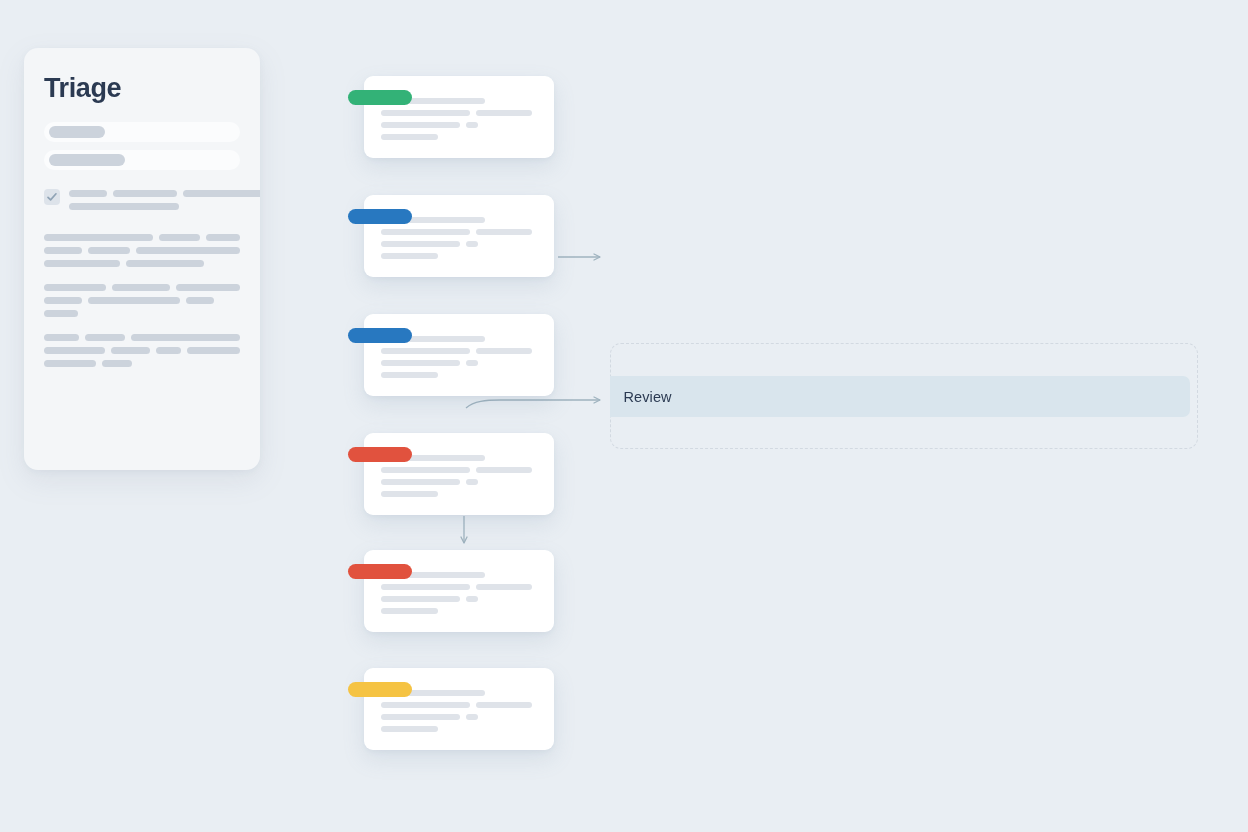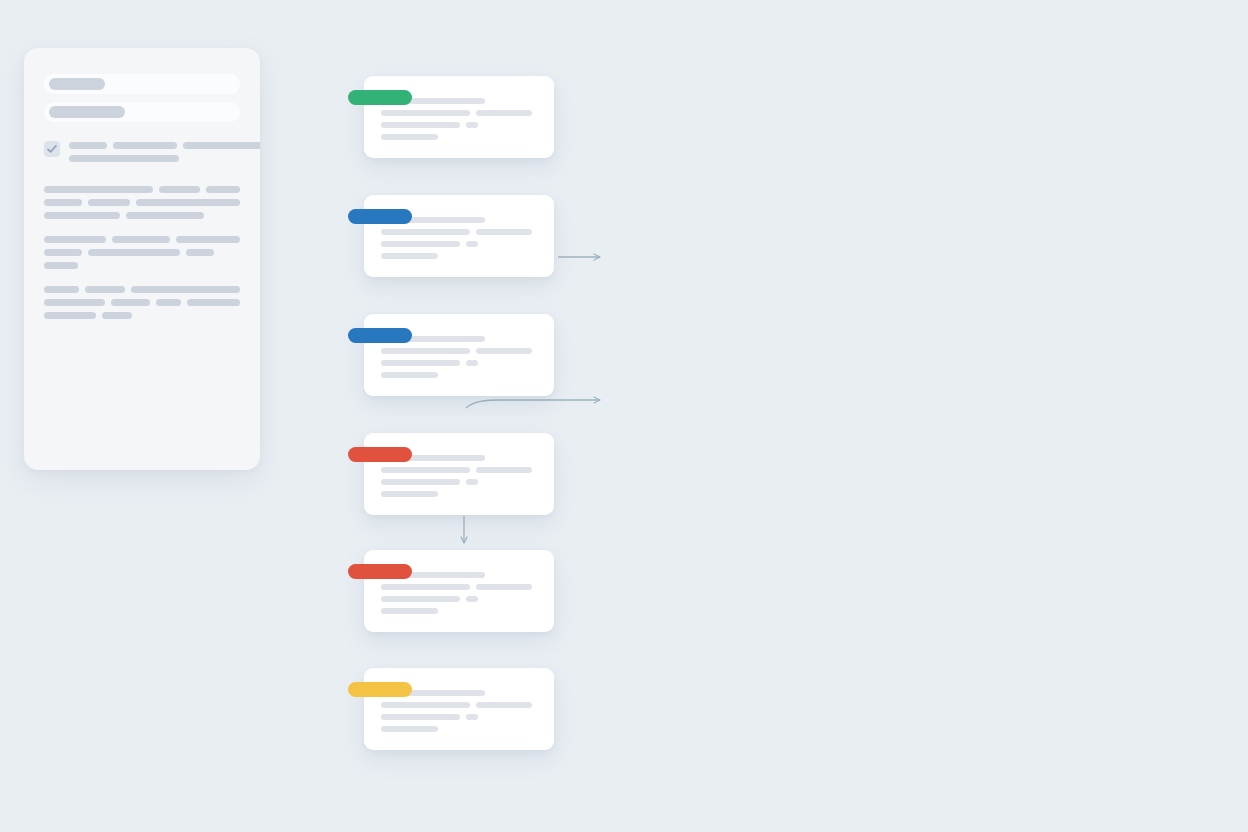--- a/index.html
+++ b/index.html
@@ -165,20 +165,21 @@
     pointer-events: none;
   }
 </style>
 </head>
 <body>
 
 <div class="canvas">
 
   <div class="side-panel">
 
+    <div class="panel-title">Triage</div>
 
     <div class="field">
       <span class="field-pill w-short"></span>
     </div>
     <div class="field">
       <span class="field-pill w-long"></span>
     </div>
 
     <div class="check-row">
       <span class="checkbox">
@@ -245,20 +246,25 @@
         </div>
       <div class="sk-row">
           <i class="sk" style="width:52px"></i>
           <i class="sk" style="width:30px"></i>
         </div>
     </div>
 
   </div>
 
 
+  <div class="dropzone" id="zone-1" style="left:610px; top:343px; width:588px; height:106px;">
+    <div class="zone-bar" id="zone-bar-1" style="width:580px; background:#d9e5ed;">
+      <span class="zone-label">Review</span>
+    </div>
+  </div>
 
   <svg class="connectors" width="1248" height="832">
     <defs>
       <marker id="arrowhead" markerWidth="9" markerHeight="9" refX="7" refY="4" orient="auto" markerUnits="userSpaceOnUse">
         <path d="M1,1 L7,4 L1,7" fill="none" stroke="#9fb3bf" stroke-width="1.3" stroke-linecap="round" stroke-linejoin="round"></path>
       </marker>
     </defs>
 
     <g>
       <line x1="558" y1="257" x2="600" y2="257" stroke="#9fb3bf" stroke-width="1.3" marker-end="url(#arrowhead)"></line>

